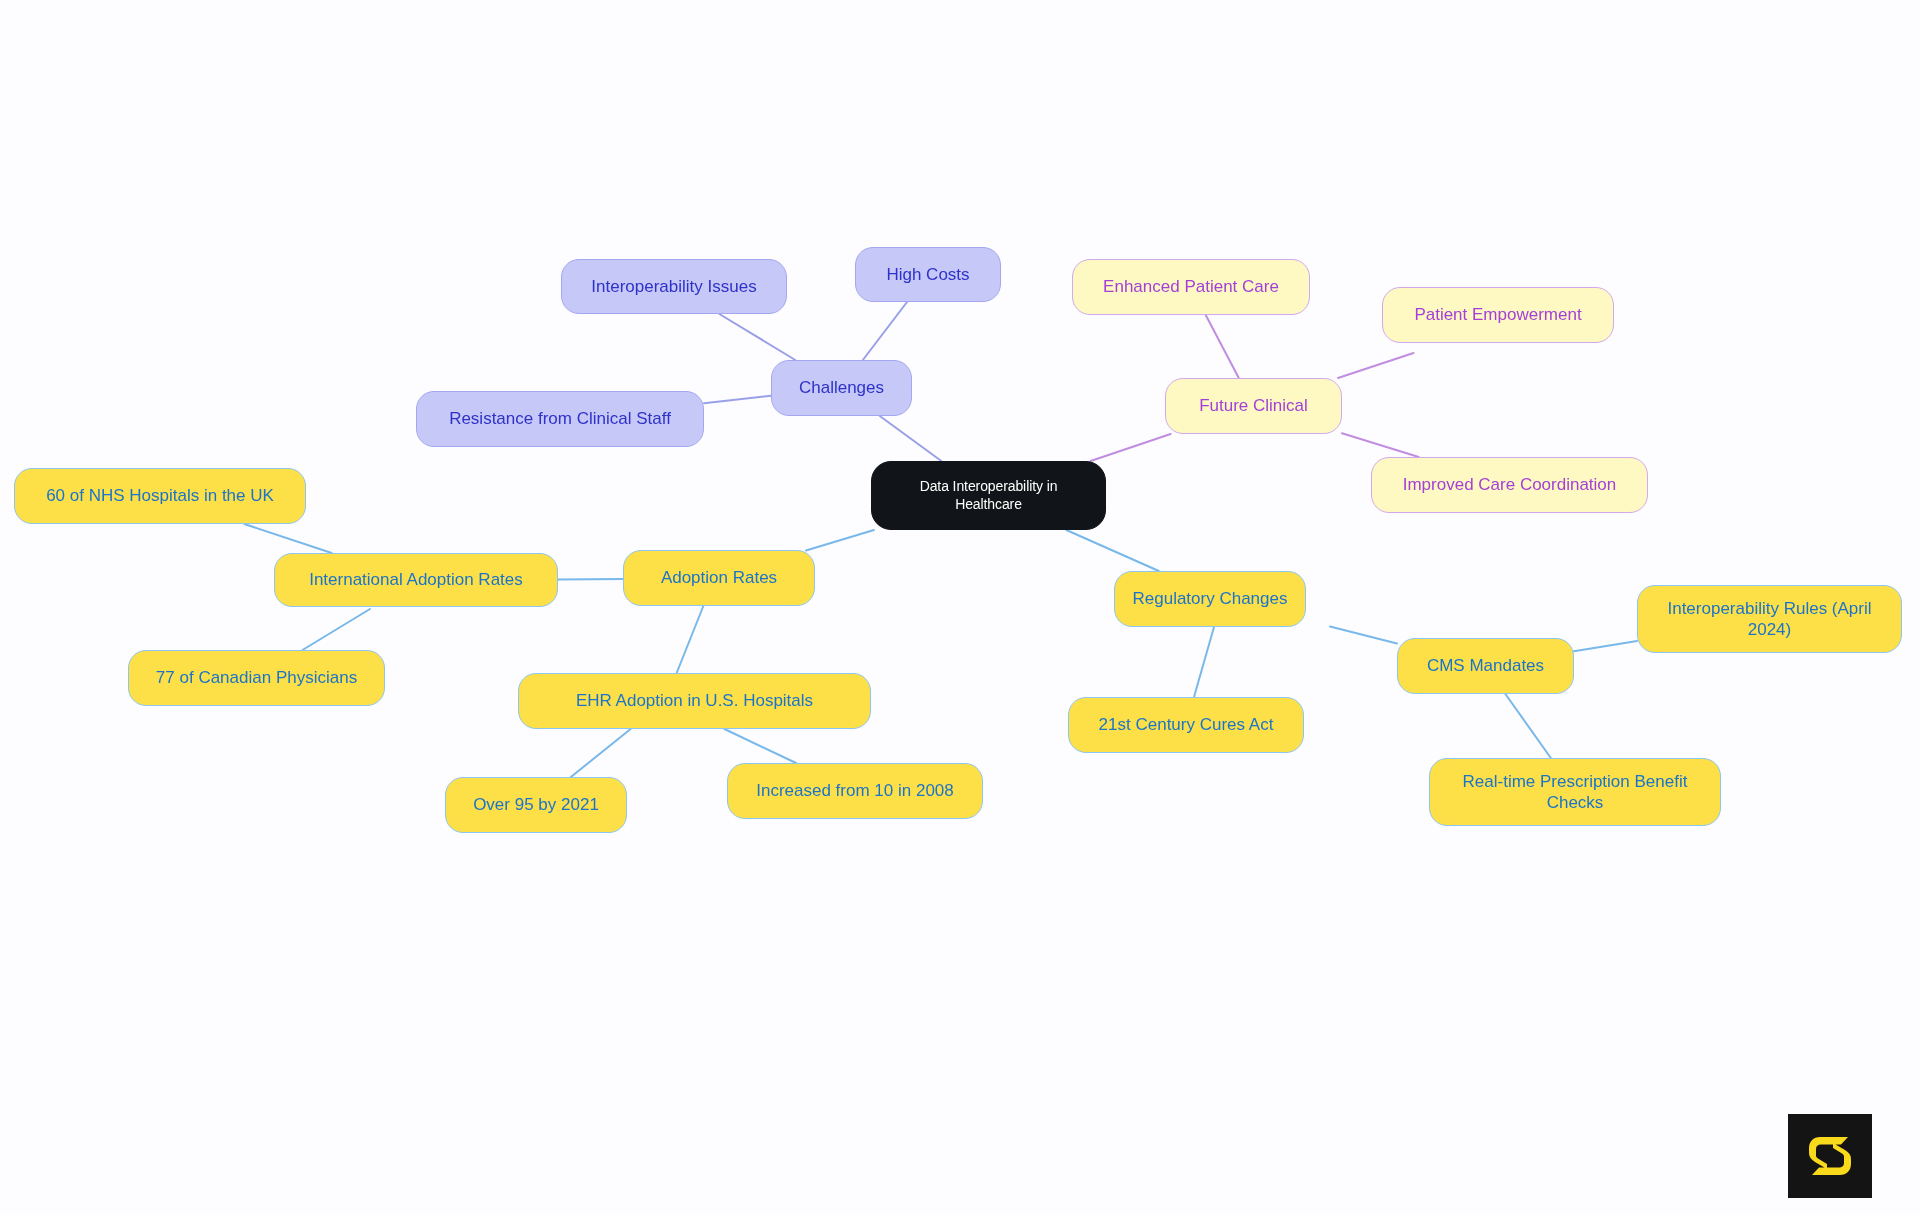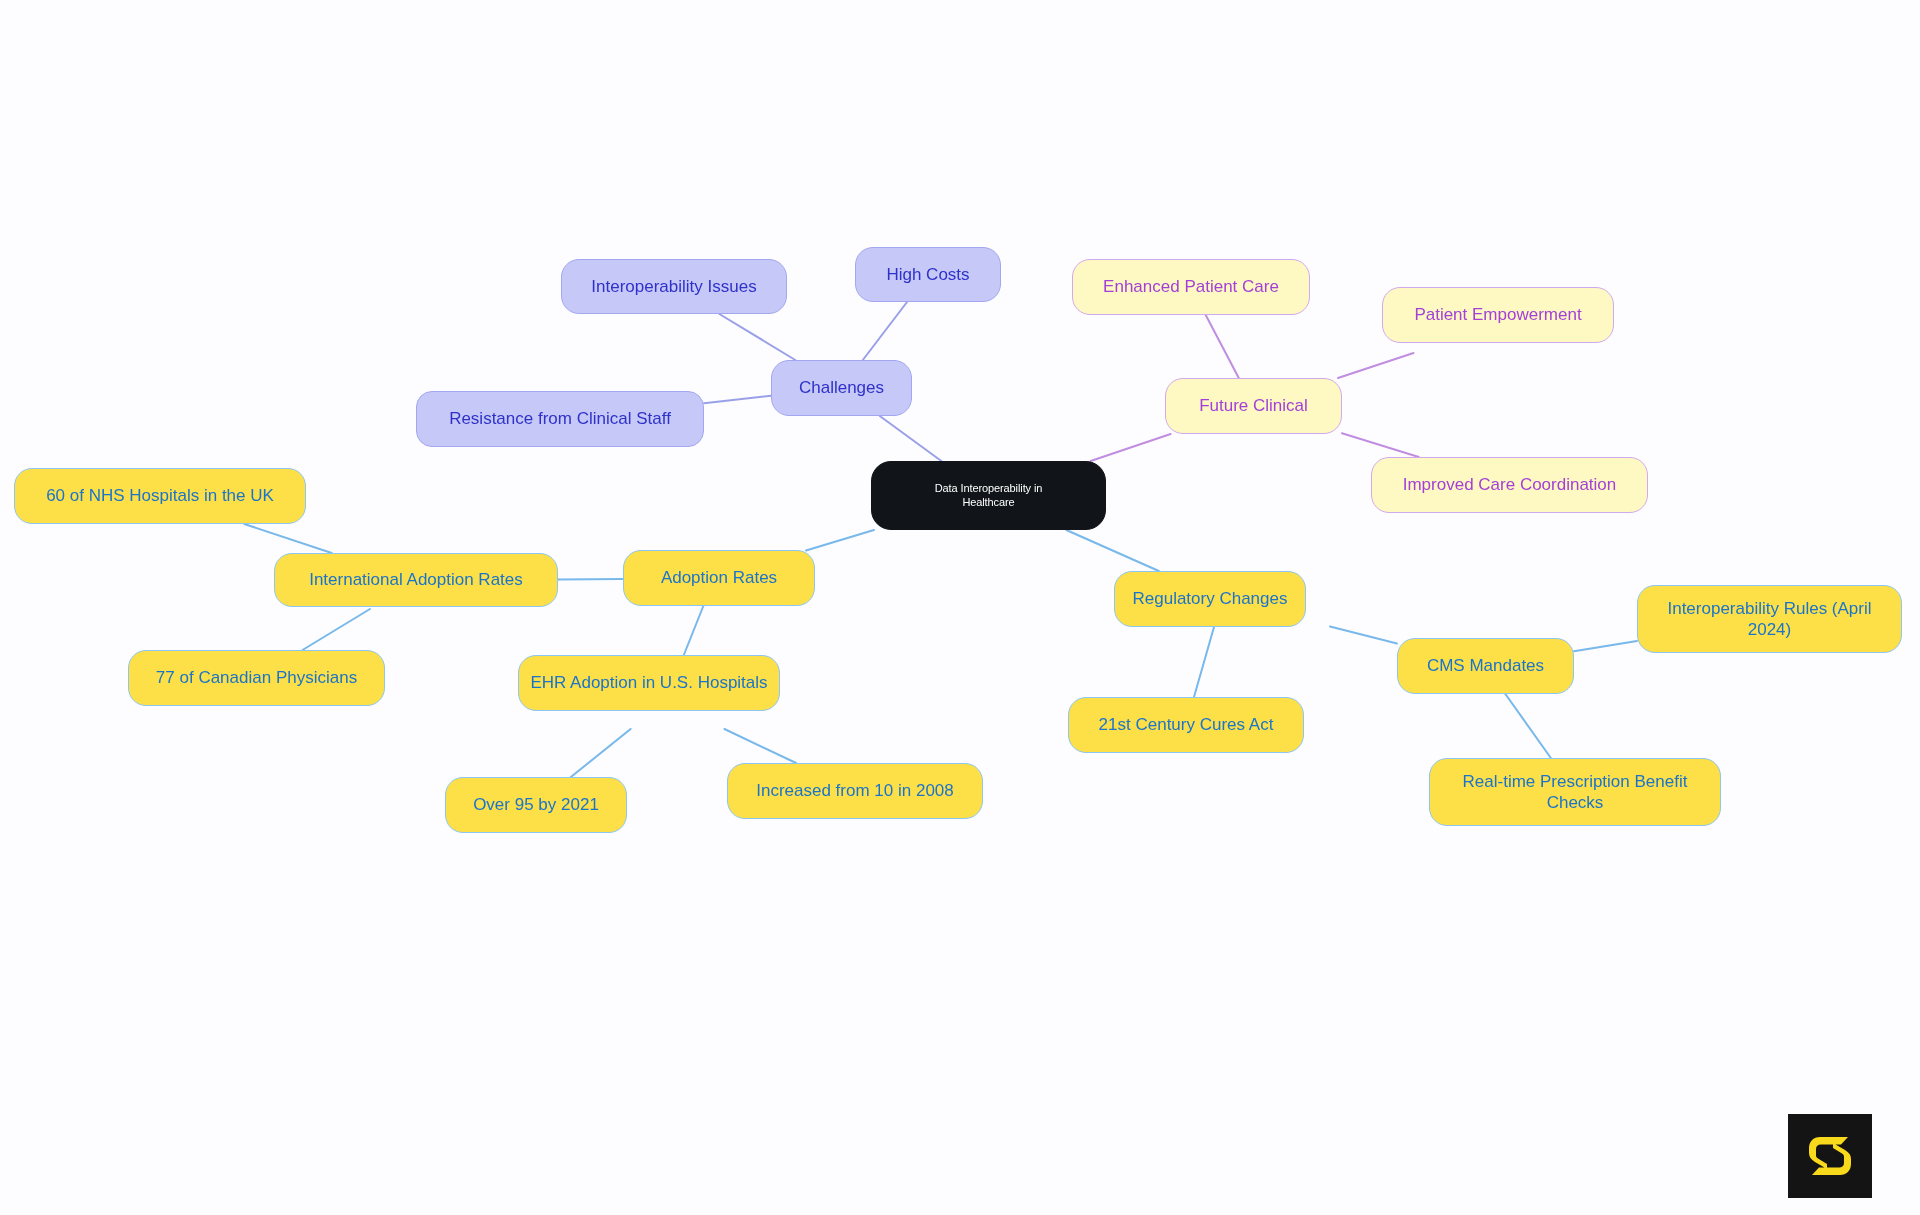--- a/index.html
+++ b/index.html
@@ -37,21 +37,21 @@
     border-style: solid;
     border-width: 1.5px;
     line-height: 1.25;
     padding: 4px 10px;
     white-space: pre-line;
   }
   .node.root {
     background: #111418;
     border-color: #111418;
     color: #ffffff;
-    font-size: 11px;
+    font-size: 14px;
     border-radius: 20px;
     letter-spacing: -0.1px;
   }
   .node.purple {
     background: #c6c9f8;
     border-color: #a3a7f0;
     color: #2f31c9;
     font-size: 17px;
   }
   .node.pink {
@@ -102,30 +102,30 @@
       <line x1="1574" y1="651.3538732394367" x2="1637" y2="640.9278169014085" stroke="#78b8ea" stroke-width="2" stroke-linecap="round"></line>
       <line x1="1505.388888888889" y1="694" x2="1550.8492063492063" y2="758" stroke="#78b8ea" stroke-width="2" stroke-linecap="round"></line>
     </svg>
 
   <div id="node-layer">
       <div class="node root" style="left: 871px; top: 461px; width: 235px; height: 69px;"><span>Data Interoperability in
 Healthcare</span></div>
       <div class="node purple" style="left: 771px; top: 360px; width: 141px; height: 56px;"><span>Challenges</span></div>
       <div class="node purple" style="left: 561px; top: 259px; width: 226px; height: 55px;"><span>Interoperability Issues</span></div>
       <div class="node purple" style="left: 855px; top: 247px; width: 146px; height: 55px;"><span>High Costs</span></div>
-      <div class="node purple" style="left: 416px; top: 391px; width: 288px; height: 56px; border-radius: 16px;"><span>Resistance from Clinical Staff</span></div>
+      <div class="node purple" style="left: 416px; top: 391px; width: 288px; height: 56px;"><span>Resistance from Clinical Staff</span></div>
       <div class="node pink" style="left: 1165px; top: 378px; width: 177px; height: 56px;"><span>Future Clinical</span></div>
       <div class="node pink" style="left: 1072px; top: 259px; width: 238px; height: 56px;"><span>Enhanced Patient Care</span></div>
       <div class="node pink" style="left: 1382px; top: 287px; width: 232px; height: 56px;"><span>Patient Empowerment</span></div>
       <div class="node pink" style="left: 1371px; top: 457px; width: 277px; height: 56px;"><span>Improved Care Coordination</span></div>
       <div class="node blue" style="left: 623px; top: 550px; width: 192px; height: 56px;"><span>Adoption Rates</span></div>
       <div class="node blue" style="left: 274px; top: 553px; width: 284px; height: 54px;"><span>International Adoption Rates</span></div>
       <div class="node blue" style="left: 14px; top: 468px; width: 292px; height: 56px;"><span>60 of NHS Hospitals in the UK</span></div>
       <div class="node blue" style="left: 128px; top: 650px; width: 257px; height: 56px;"><span>77 of Canadian Physicians</span></div>
-      <div class="node blue" style="left: 518px; top: 655px; width: 262px; height: 56px;"><span>EHR Adoption in U.S. Hospitals</span></div>
+      <div class="node blue" style="left: 518px; top: 673px; width: 353px; height: 56px;"><span>EHR Adoption in U.S. Hospitals</span></div>
       <div class="node blue" style="left: 445px; top: 777px; width: 182px; height: 56px;"><span>Over 95 by 2021</span></div>
       <div class="node blue" style="left: 727px; top: 763px; width: 256px; height: 56px;"><span>Increased from 10 in 2008</span></div>
       <div class="node blue" style="left: 1114px; top: 571px; width: 192px; height: 56px;"><span>Regulatory Changes</span></div>
       <div class="node blue" style="left: 1068px; top: 697px; width: 236px; height: 56px;"><span>21st Century Cures Act</span></div>
       <div class="node blue" style="left: 1397px; top: 638px; width: 177px; height: 56px;"><span>CMS Mandates</span></div>
       <div class="node blue" style="left: 1637px; top: 585px; width: 265px; height: 68px;"><span>Interoperability Rules (April
 2024)</span></div>
       <div class="node blue" style="left: 1429px; top: 758px; width: 292px; height: 68px;"><span>Real-time Prescription Benefit
 Checks</span></div>
     </div>

